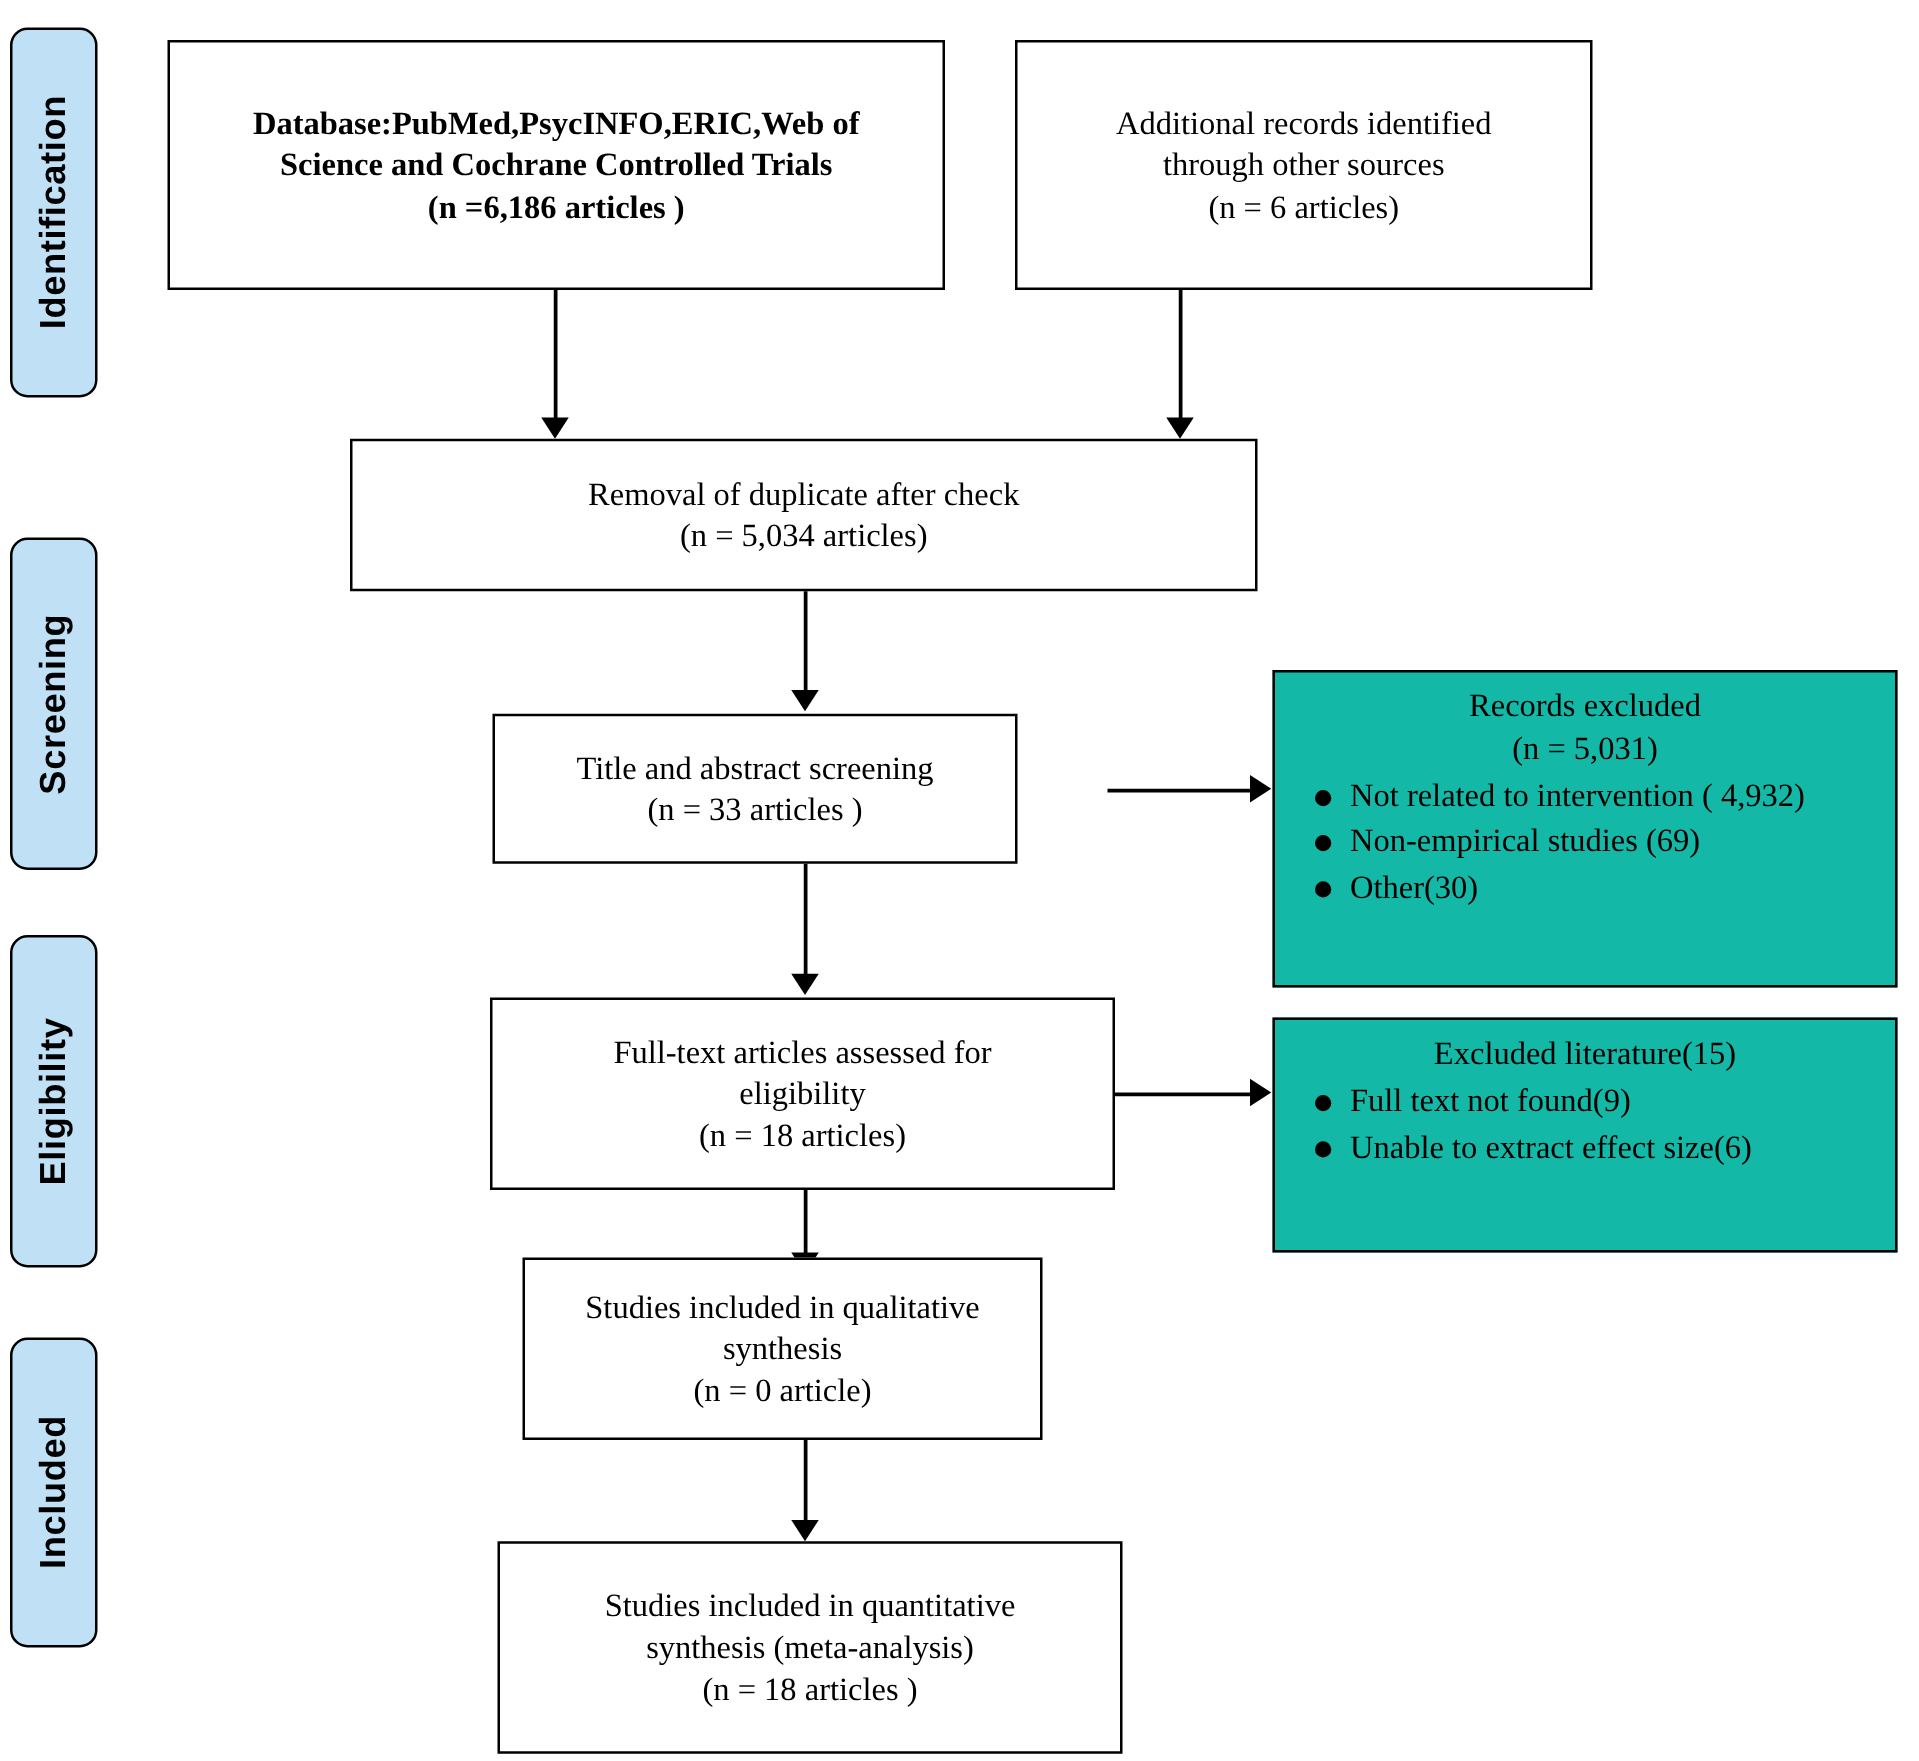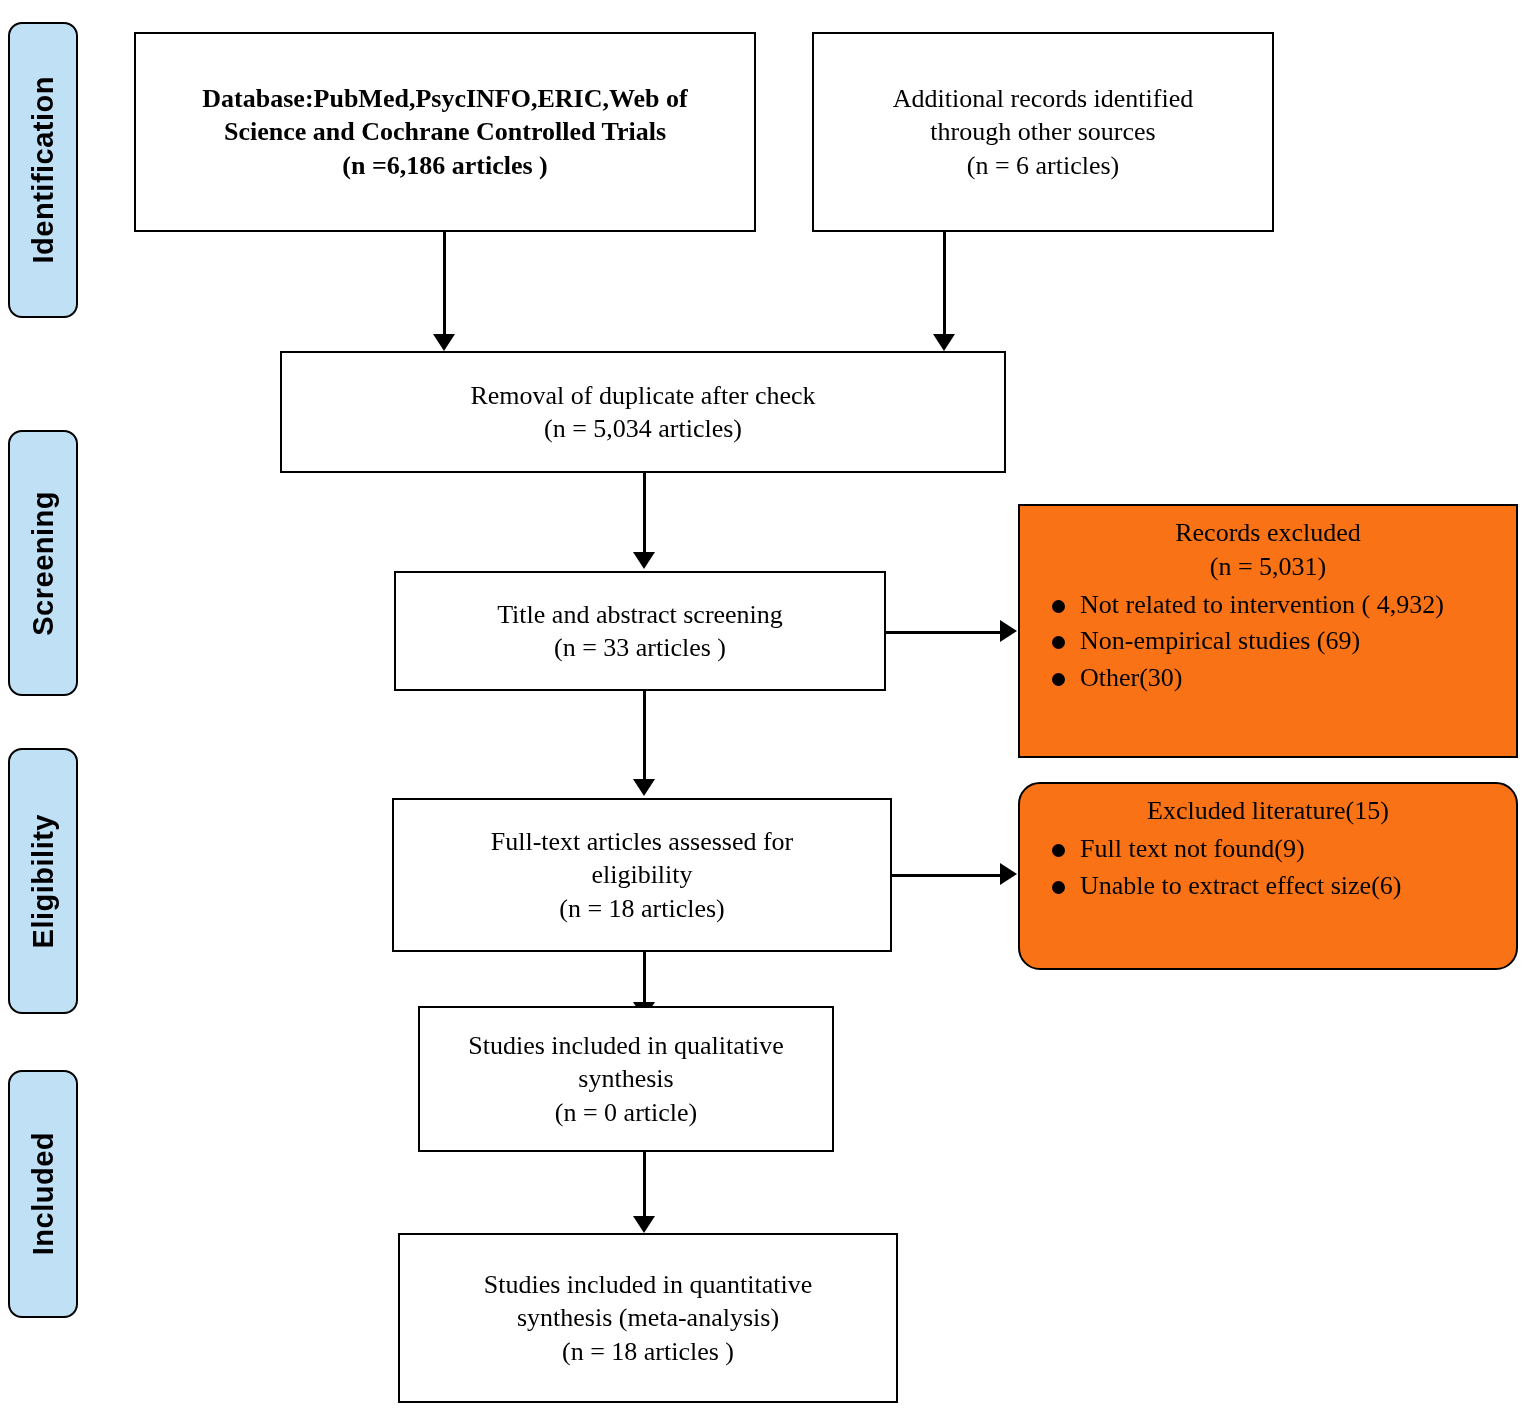--- a/index.html
+++ b/index.html
@@ -54,25 +54,26 @@
     line-height: 1.28;
     padding: 6px 12px;
   }
   .box .inner { width: 100%; }
   .box .line { display: block; white-space: nowrap; }
 
   
   .listbox {
     position: absolute;
     border: 2px solid #000000;
-    background: #f97316;
+    background: #14b8a6;
     box-sizing: border-box;
     font-size: 26px;
     line-height: 1.3;
     padding: 10px 14px 10px 14px;
+    margin-top: 32px;
   }
   .listbox .head {
     text-align: center;
     display: block;
     white-space: nowrap;
   }
   .listbox ul {
     margin: 4px 0 0 0;
     padding-left: 46px;
     list-style: none;
@@ -164,21 +165,21 @@
   <div class="box" style="left:280px; top:351px; width:726px; height:122px;">
     <div class="inner">
       <span class="line">Removal of duplicate after check</span>
       <span class="line">(n = 5,034 articles)</span>
     </div>
   </div>
 
   <div class="vline" style="left:643px; top:473px; height:81px;"></div>
   <div class="arrow-down" style="left:633px; top:552px;"></div>
 
-  <div class="box" style="left:394px; top:571px; width:492px; height:120px;">
+  <div class="box" style="left:394px; top:571px; width:420px; height:120px;">
     <div class="inner">
       <span class="line">Title and abstract screening</span>
       <span class="line">(n = 33 articles )</span>
     </div>
   </div>
 
   <div class="hline" style="left:886px; top:631px; width:115px;"></div>
   <div class="arrow-right" style="left:1000px; top:620px;"></div>
 
   <div class="listbox" style="left:1018px; top:504px; width:500px; height:254px;">
@@ -198,21 +199,21 @@
     <div class="inner">
       <span class="line">Full-text articles assessed for</span>
       <span class="line">eligibility</span>
       <span class="line">(n = 18 articles)</span>
     </div>
   </div>
 
   <div class="hline" style="left:892px; top:874px; width:110px;"></div>
   <div class="arrow-right" style="left:1000px; top:863px;"></div>
 
-  <div class="listbox" style="left:1018px; top:782px; width:500px; height:188px;border-radius:22px;">
+  <div class="listbox" style="left:1018px; top:782px; width:500px; height:188px;">
     <span class="head">Excluded literature(15)</span>
     <ul>
       <li>Full text not found(9)</li>
       <li>Unable to extract effect size(6)</li>
     </ul>
   </div>
 
   <div class="vline" style="left:643px; top:952px; height:52px;"></div>
   <div class="arrow-down" style="left:633px; top:1002px;"></div>
 

